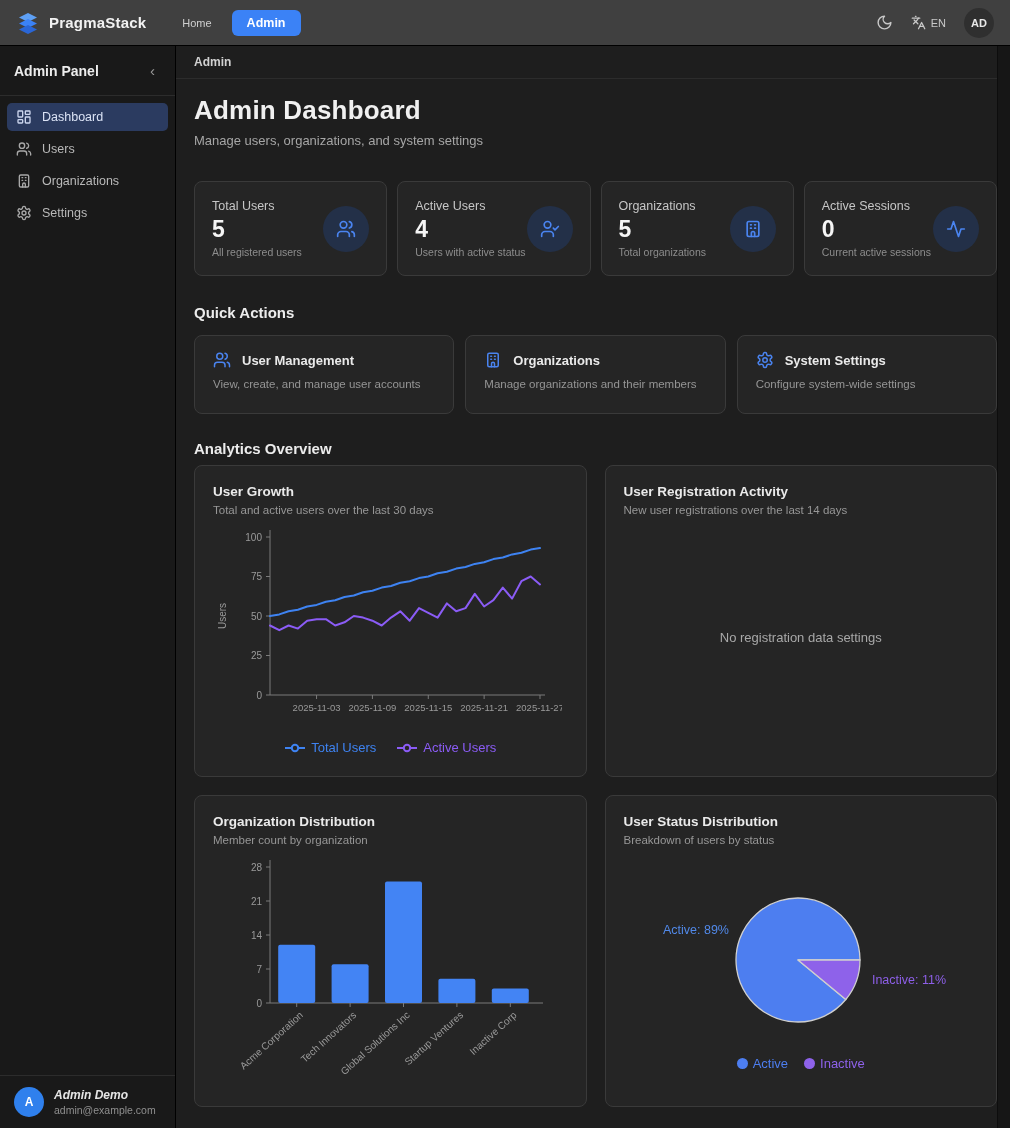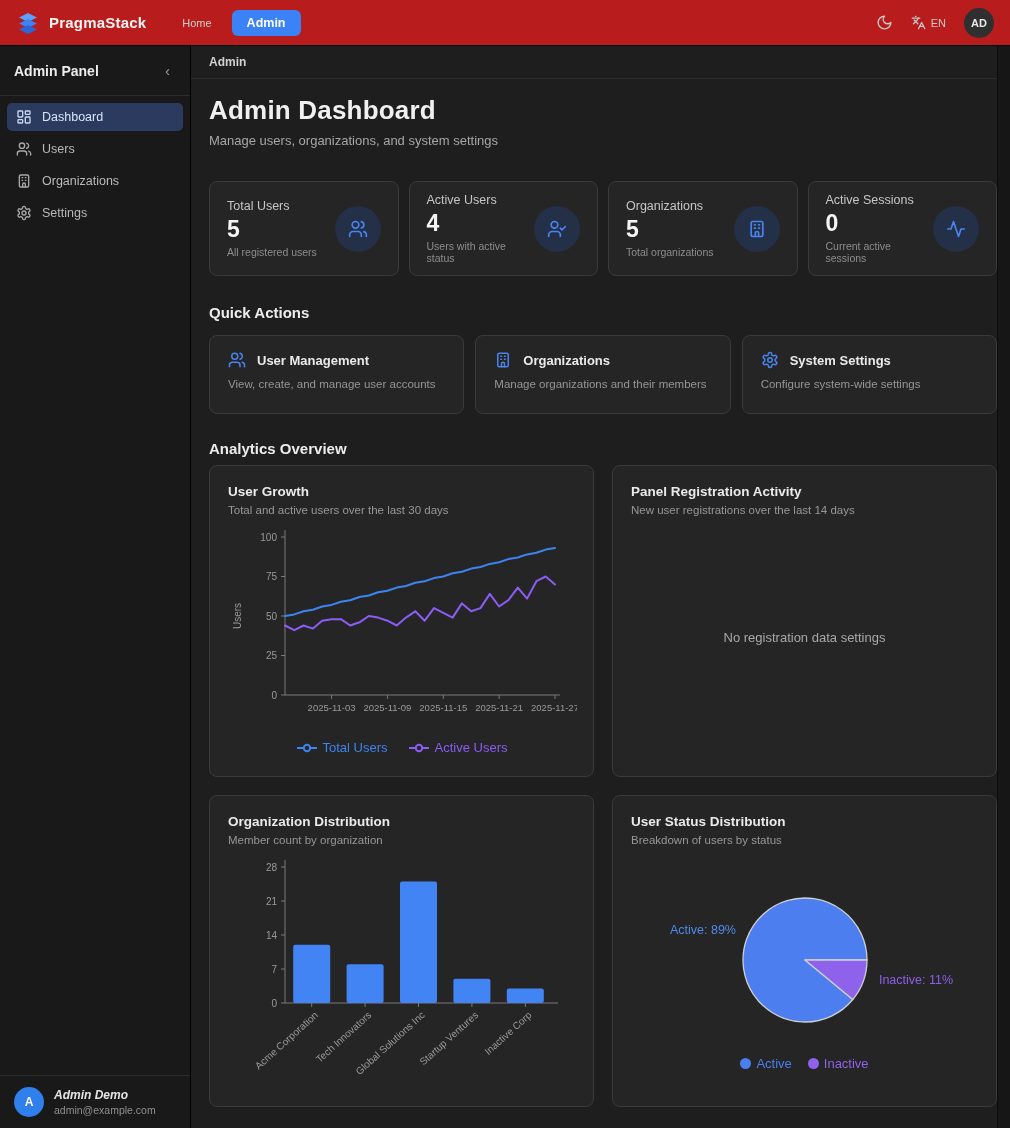--- a/index.html
+++ b/index.html
@@ -1,32 +1,32 @@
 <!DOCTYPE html>
 <html><head>
 <meta charset="utf-8">
 <style>
   * { margin:0; padding:0; box-sizing:border-box; }
   html,body { width:1010px; height:1128px; overflow:hidden; }
   body { font-family:"Liberation Sans", sans-serif; background:#1e1e1e; color:#e8e8e8; }
 
   
-  .navbar { height:46px; background:#b91c1c; display:flex; align-items:center; padding:0 16px; border-bottom:1px solid #000; }
+  .navbar { height:46px; background:#404040; display:flex; align-items:center; padding:0 16px; border-bottom:1px solid #000; }
   .brand { display:flex; align-items:center; gap:9px; margin-right:26px; cursor:pointer; }
   .brand-name { font-size:15px; font-weight:bold; color:#f2f2f2; letter-spacing:.2px; }
   .nav-links { display:flex; align-items:center; gap:10px; }
   .nav-link { font-size:11px; color:#cfcfcf; padding:5px 10px; cursor:pointer; }
   .nav-link.active { background:#3b82f6; color:#fff; border-radius:6px; padding:6px 15px; font-weight:bold; font-size:12.5px; }
   .nav-right { margin-left:auto; display:flex; align-items:center; gap:18px; }
   .icon-btn { color:#c9c9c9; display:flex; align-items:center; gap:5px; cursor:pointer; font-size:11px; }
   .avatar-sm { width:30px; height:30px; border-radius:50%; background:#2f2f2f; color:#e8e8e8; font-size:11px; font-weight:bold; display:flex; align-items:center; justify-content:center; cursor:pointer; }
 
   
   .app { display:flex; height:1082px; }
-  .sidebar { width:191px; background:#191919; border-right:1px solid #000; display:flex; flex-direction:column; }
+  .sidebar { width:176px; background:#191919; border-right:1px solid #000; display:flex; flex-direction:column; }
   .sidebar-header { height:50px; display:flex; align-items:center; justify-content:space-between; padding:0 14px; border-bottom:1px solid #2c2c2c; }
   .sidebar-title { font-size:14px; font-weight:bold; color:#ececec; }
   .collapse-btn { color:#9a9a9a; font-size:15px; cursor:pointer; padding:2px 6px; }
   .sidebar-nav { padding:7px 7px; display:flex; flex-direction:column; gap:4px; }
   .side-item { display:flex; align-items:center; gap:10px; height:28px; padding:0 9px; border-radius:5px; color:#b9b9b9; font-size:12.5px; cursor:pointer; }
   .side-item .si { display:flex; color:#a8a8a8; }
   .side-item.active { background:#2b3b60; color:#dbe3f5; }
   .side-item.active .si { color:#ccd6ee; }
   .sidebar-user { margin-top:auto; border-top:1px solid #2c2c2c; padding:11px 14px; display:flex; align-items:center; gap:10px; cursor:pointer; }
   .avatar-a { width:30px; height:30px; border-radius:50%; background:#2f80ed; color:#fff; font-size:12px; font-weight:bold; display:flex; align-items:center; justify-content:center; flex:0 0 auto; }
@@ -340,21 +340,21 @@
                 <svg width="22" height="10" viewBox="0 0 22 10">
                   <line x1="1" y1="5" x2="21" y2="5" stroke="#8b5cf6" stroke-width="2"></line>
                   <circle cx="11" cy="5" r="3.2" fill="#252525" stroke="#8b5cf6" stroke-width="2"></circle>
                 </svg>
                 <span style="color:#8b5cf6">Active Users</span>
               </span>
             </div>
         </div>
 
         <div class="card chart-card">
-          <div class="cc-title">Panel Registration Activity</div>
+          <div class="cc-title">User Registration Activity</div>
           <div class="cc-sub">New user registrations over the last 14 days</div>
           <div class="no-data">No registration data settings</div>
         </div>
 
         <div class="card chart-card">
           <div class="cc-title">Organization Distribution</div>
           <div class="cc-sub">Member count by organization</div>
           <svg class="plot" width="349" height="226" viewBox="0 0 349 226">
               <line x1="57" y1="6" x2="57" y2="149" stroke="#7b7b7b"></line>
               <line x1="57" y1="149" x2="330" y2="149" stroke="#7b7b7b"></line>

